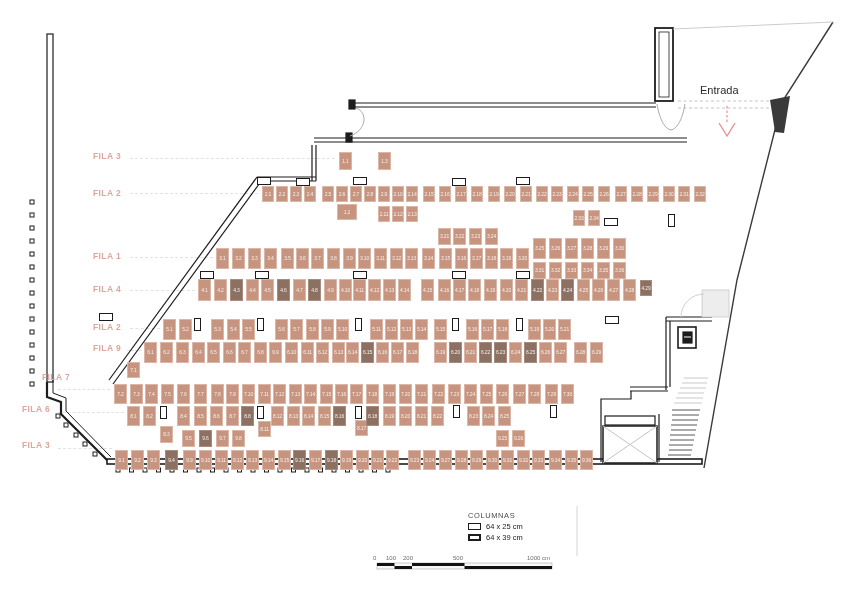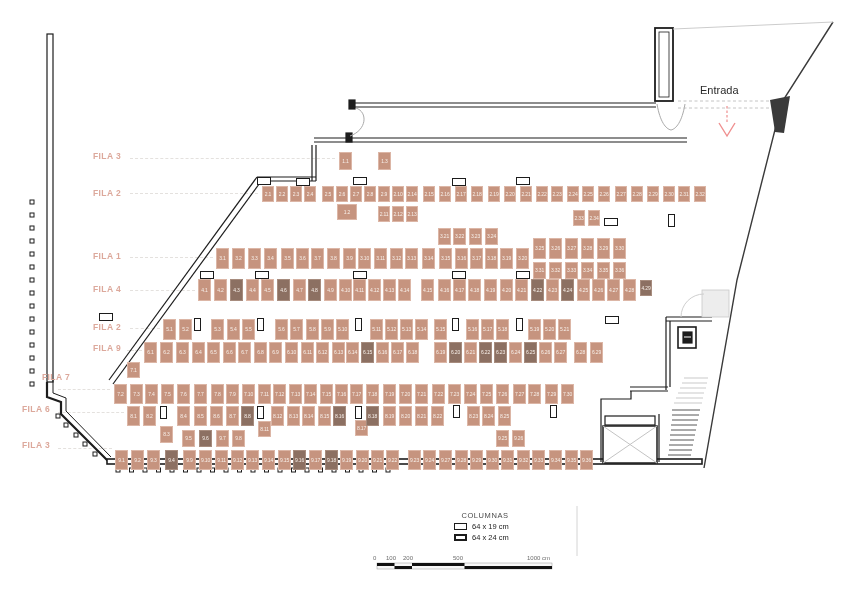--- a/index.html
+++ b/index.html
@@ -9,21 +9,21 @@
   .title{position:absolute;left:66px;top:30px;font-size:13.5px;font-weight:bold;color:#111;z-index:6;}
   .entrada{position:absolute;left:700px;top:84px;font-size:11px;color:#2a2a2a;z-index:6;}
   .fila{position:absolute;font-size:8.5px;font-weight:bold;color:#dca89b;letter-spacing:.4px;z-index:5;white-space:nowrap;}
   .guide{position:absolute;height:0;border-top:1.6px dashed #e4e1de;z-index:0;}
   .box{position:absolute;background:#c6947f;border:1px solid #dcb6a6;box-sizing:border-box;
        color:#f7efe9;font-size:5px;line-height:1;letter-spacing:-0.2px;
        display:flex;align-items:center;justify-content:center;overflow:hidden;z-index:2;}
   .box.dark{background:#8c7062;border-color:#a78c7e;}
   .col32{position:absolute;width:14px;height:8px;background:#fff;border:1.6px solid #1c1c1c;box-sizing:border-box;z-index:3;}
   .col24{position:absolute;width:7px;height:13px;background:#fff;border:1.6px solid #1c1c1c;box-sizing:border-box;z-index:3;}
-  .legend{position:absolute;left:454px;top:511px;z-index:6;text-align:right;}
+  .legend{position:absolute;left:468px;top:511px;z-index:6;}
   .legend .lt{font-size:7.5px;color:#4a4a4a;letter-spacing:.6px;margin-bottom:2px;}
   .lrow{display:flex;align-items:center;gap:5px;margin-top:2px;}
   .lrow span{font-size:7.5px;color:#222;}
   .lg32{width:13px;height:7px;background:#fff;border:1.2px solid #1c1c1c;box-sizing:border-box;}
   .lg24{width:13px;height:7px;background:#fff;border:2px solid #1c1c1c;box-sizing:border-box;}
   .scl{position:absolute;font-size:6px;color:#6d6d6d;z-index:6;white-space:nowrap;}
 </style>
 </head>
 <body>
 
@@ -397,25 +397,25 @@
       <div class="box" style="left: 532px; top: 450px; width: 13px; height: 20px;">9.33</div>
       <div class="box" style="left: 549px; top: 450px; width: 13px; height: 20px;">9.34</div>
       <div class="box" style="left: 565px; top: 450px; width: 13px; height: 20px;">9.35</div>
       <div class="box" style="left: 580px; top: 450px; width: 13px; height: 20px;">9.36</div>
     </div>
 
   <div class="legend">
     <div class="lt">COLUMNAS</div>
     <div class="lrow">
       <div class="lg32"></div>
-      <span>64 x 19 cm</span>
+      <span>64 x 25 cm</span>
     </div>
     <div class="lrow">
       <div class="lg24"></div>
-      <span>64 x 24 cm</span>
+      <span>64 x 39 cm</span>
     </div>
   </div>
 
 <div class="fila" style="left: 93px; top: 151px;">FILA 3</div>
     <div class="fila" style="left: 93px; top: 188px;">FILA 2</div>
     <div class="fila" style="left: 93px; top: 251px;">FILA 1</div>
     <div class="fila" style="left: 93px; top: 284px;">FILA 4</div>
     <div class="fila" style="left: 93px; top: 322px;">FILA 2</div>
     <div class="fila" style="left: 93px; top: 343px;">FILA 9</div>
     <div class="fila" style="left: 22px; top: 372px; margin-left: 20px;">FILA 7</div>

